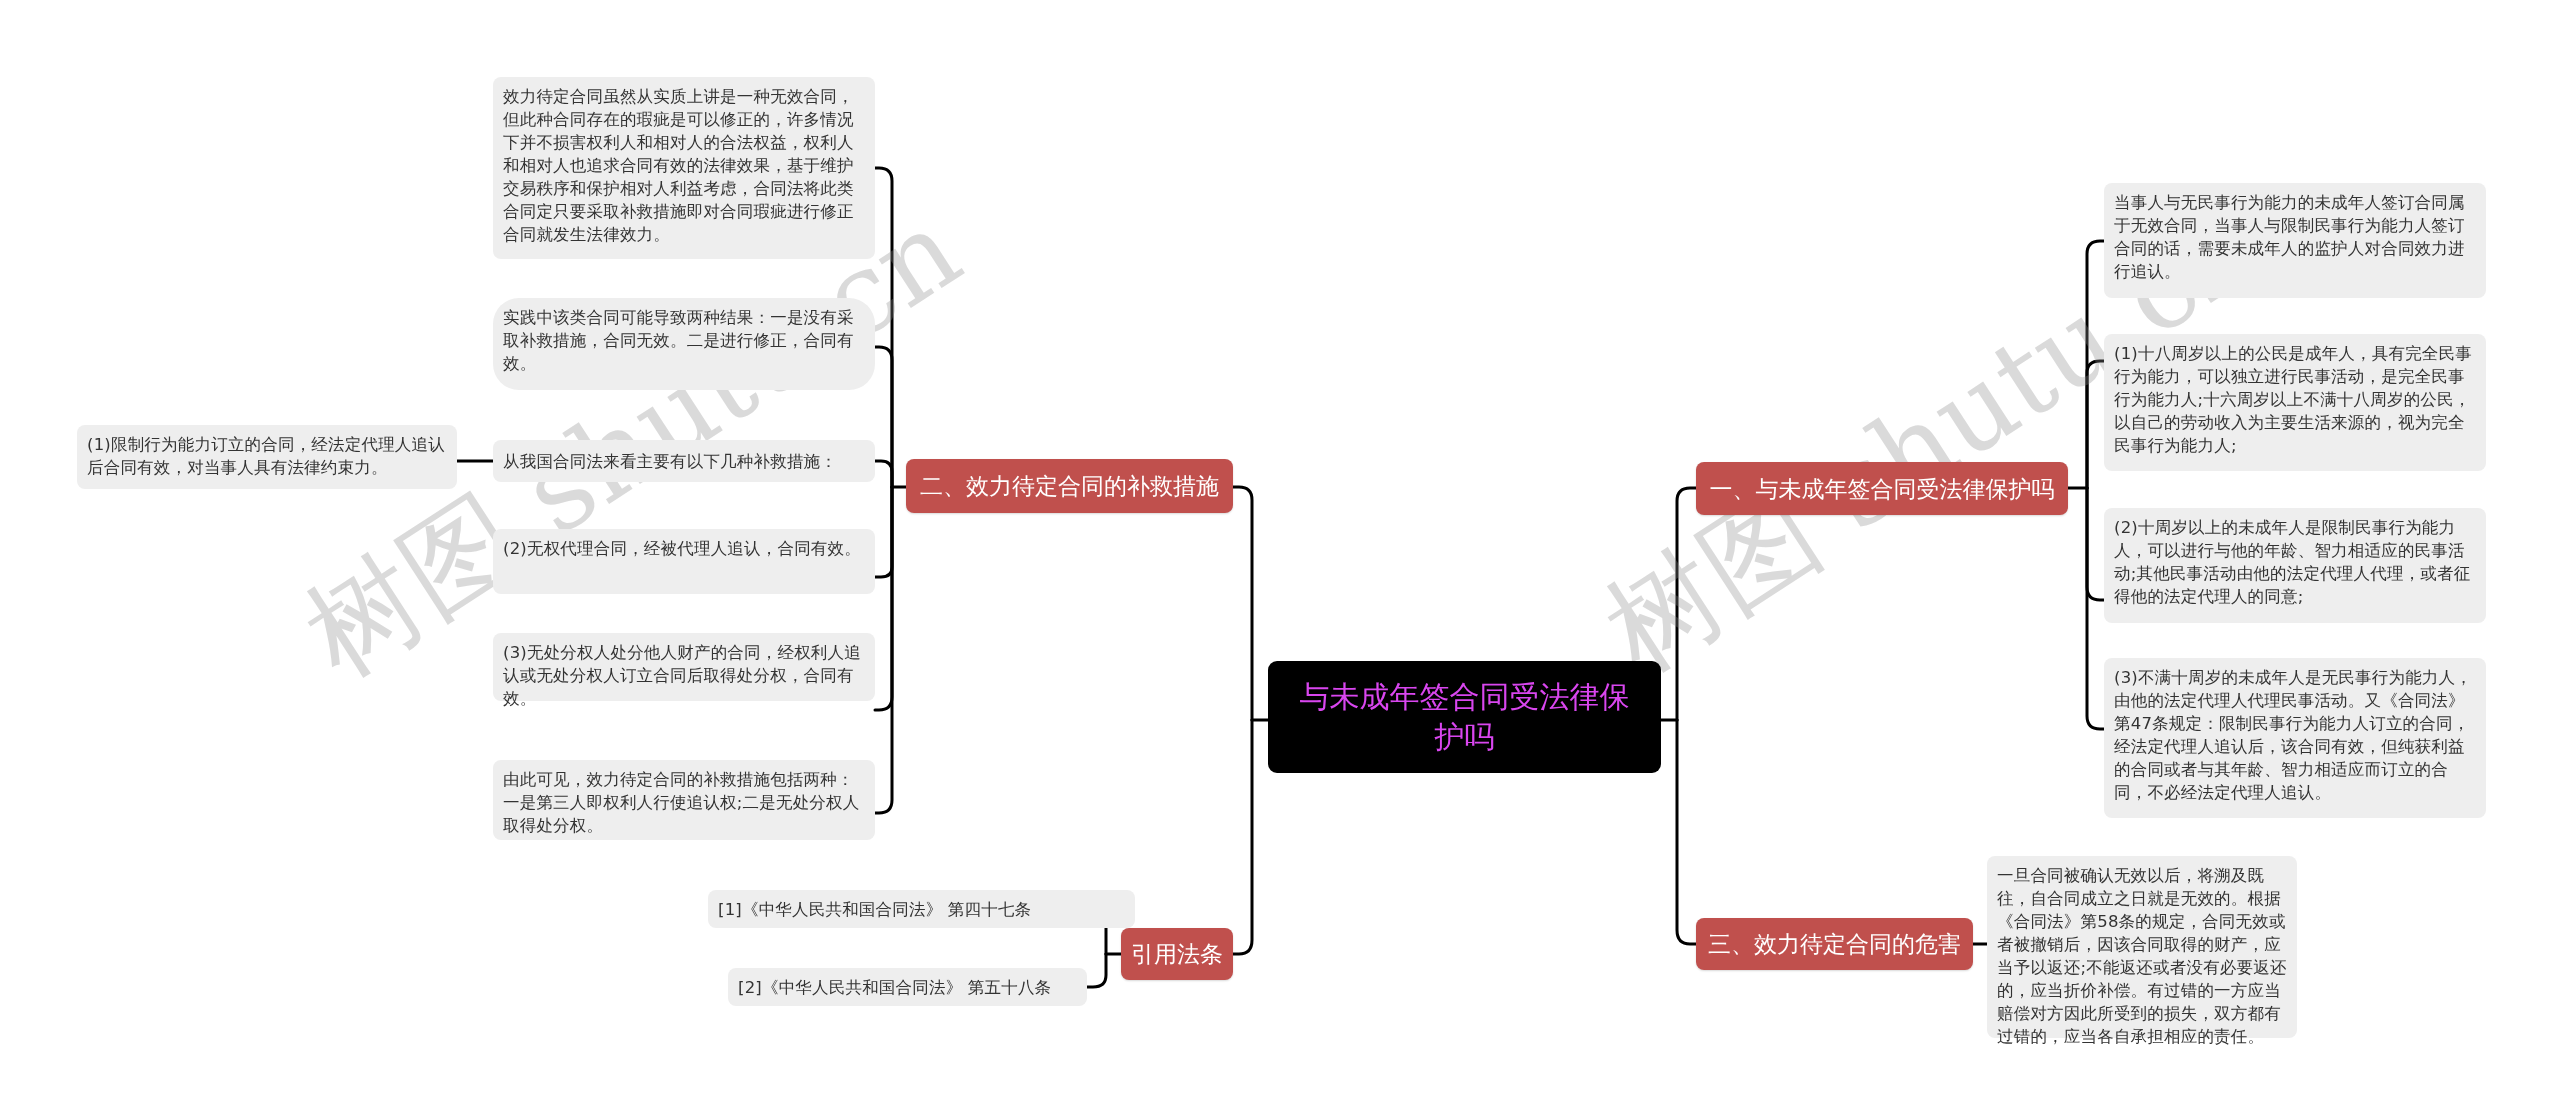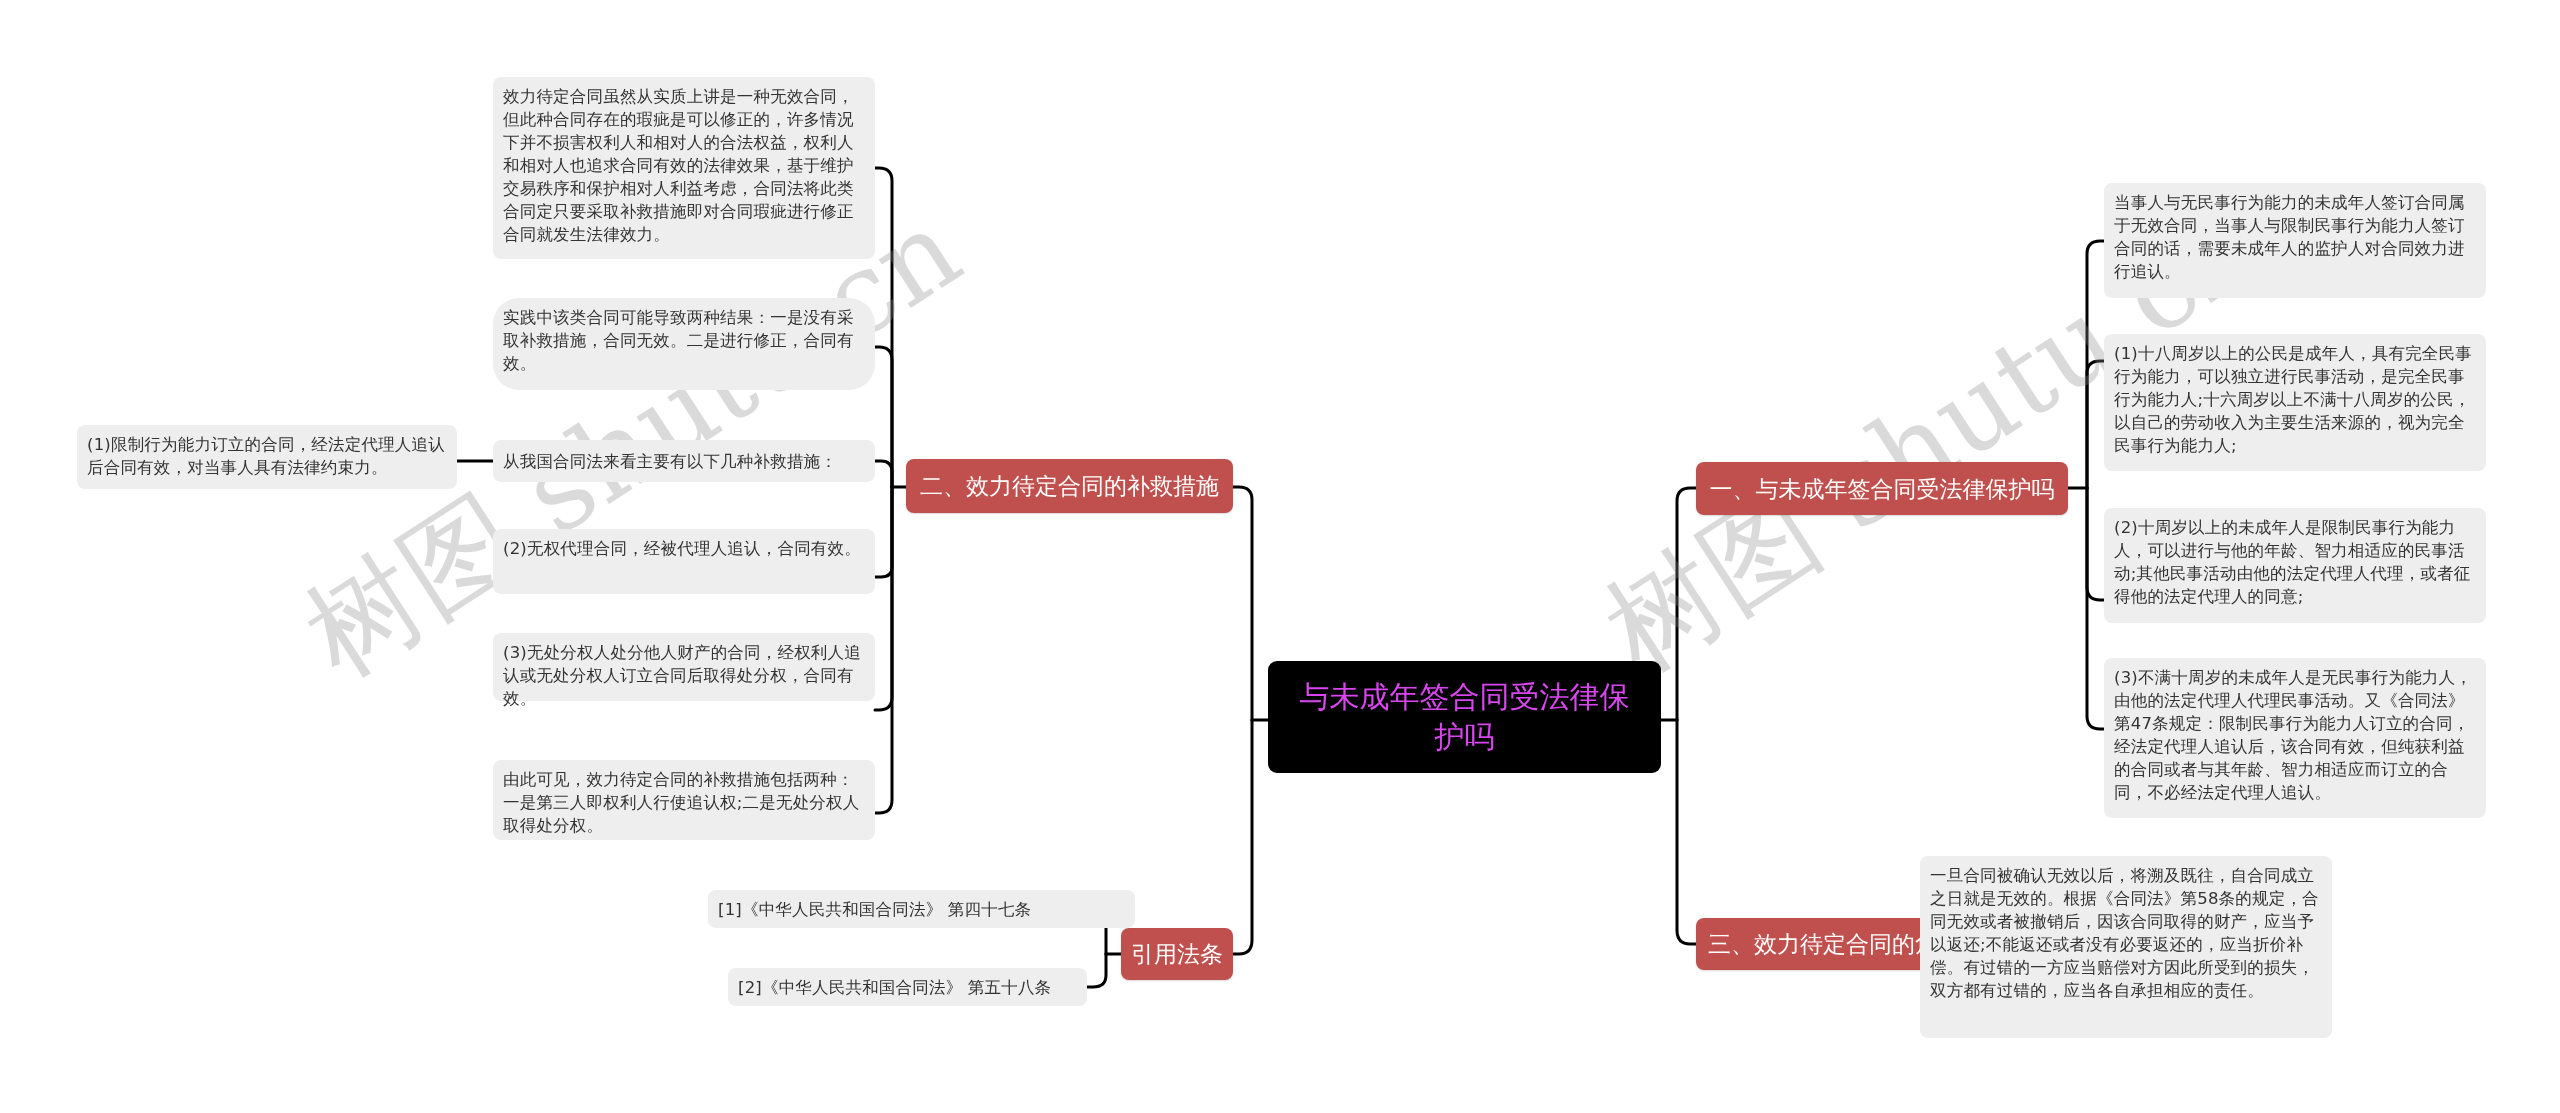--- a/index.html
+++ b/index.html
@@ -121,17 +121,17 @@
   <div class="node leaf" style="left:2104px; top:508px; width:382px; height:115px;">
     <span>(2)十周岁以上的未成年人是限制民事行为能力人，可以进行与他的年龄、智力相适应的民事活动;其他民事活动由他的法定代理人代理，或者征得他的法定代理人的同意;</span>
   </div>
   <div class="node leaf" style="left:2104px; top:658px; width:382px; height:160px;">
     <span>(3)不满十周岁的未成年人是无民事行为能力人，由他的法定代理人代理民事活动。又《合同法》第47条规定：限制民事行为能力人订立的合同，经法定代理人追认后，该合同有效，但纯获利益的合同或者与其年龄、智力相适应而订立的合同，不必经法定代理人追认。</span>
   </div>
 
   <div class="node branch" style="left:1696px; top:918px; width:277px; height:52px;">
     <span>三、效力待定合同的危害</span>
   </div>
-  <div class="node leaf" style="left:1920px; top:856px; width:412px; height:182px;">
+  <div class="node leaf" style="left:1987px; top:856px; width:310px; height:182px;">
     <span>一旦合同被确认无效以后，将溯及既往，自合同成立之日就是无效的。根据《合同法》第58条的规定，合同无效或者被撤销后，因该合同取得的财产，应当予以返还;不能返还或者没有必要返还的，应当折价补偿。有过错的一方应当赔偿对方因此所受到的损失，双方都有过错的，应当各自承担相应的责任。</span>
   </div>
 
 </div>
 
 </body></html>

